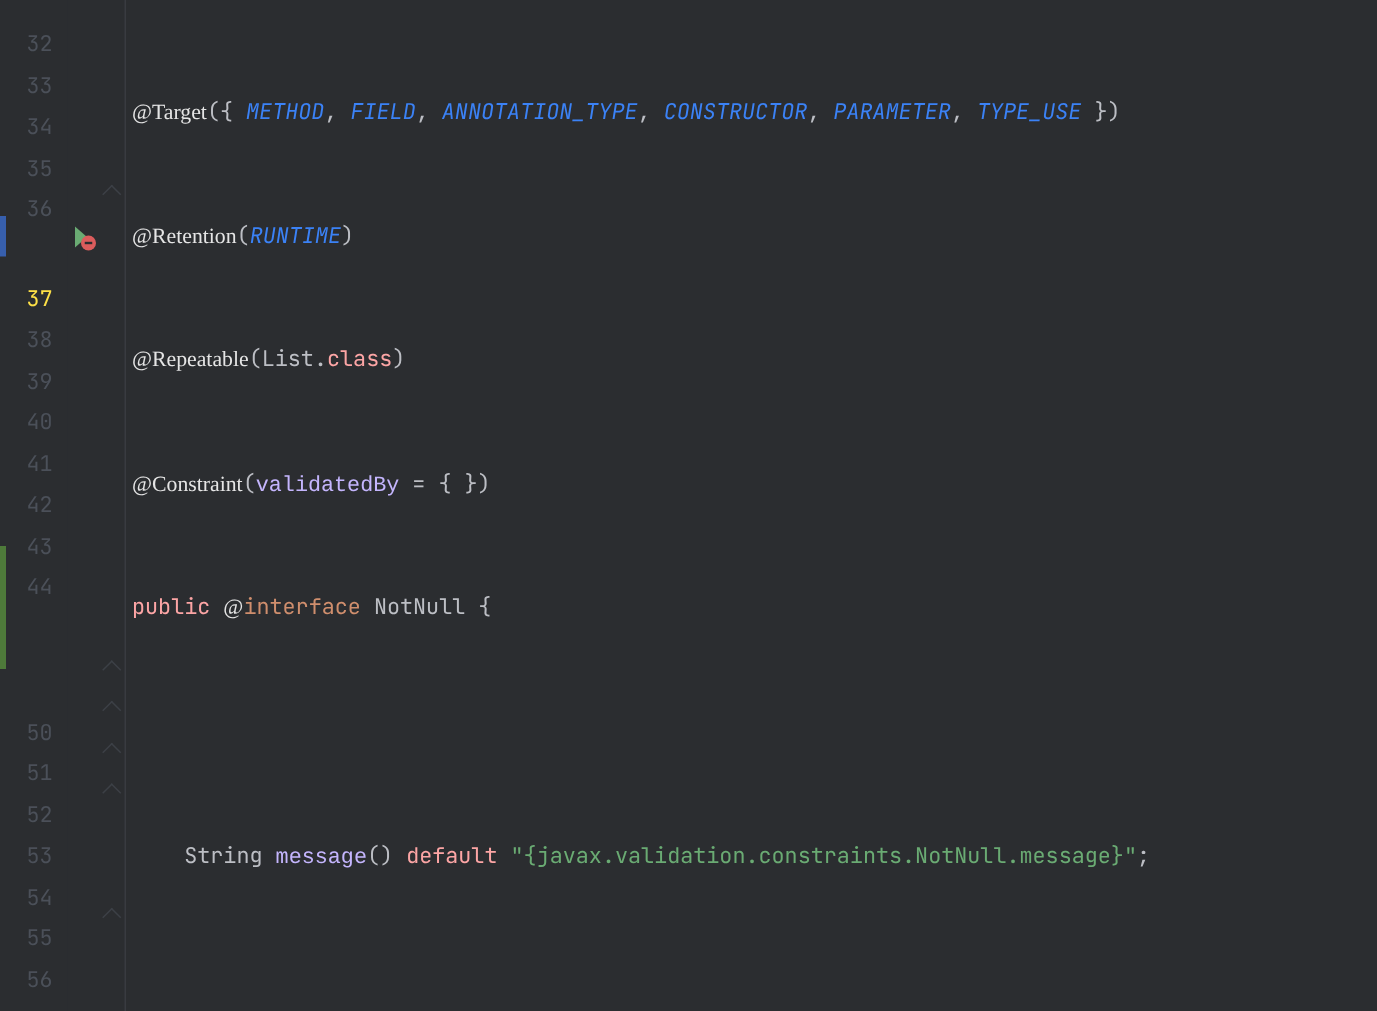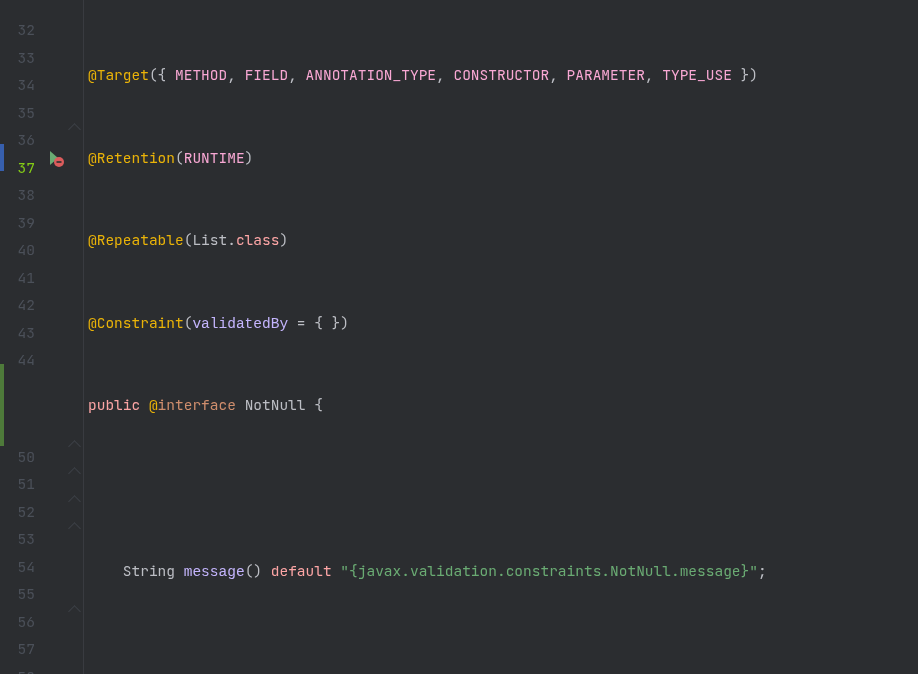--- a/index.html
+++ b/index.html
@@ -1,32 +1,32 @@
 <!DOCTYPE html>
 <html><head>
   <meta charset="utf-8">
   <style>
     * { margin:0; padding:0; box-sizing:border-box; font-family:"JetBrains Mono","Fira Code","Consolas",monospace; }
     body { background:#2b2d30; color:#bcbec4; font-size:14.5px; line-height:1.9; overflow:hidden; width:918px; height:674px; }
     .editor { display:flex; height:100%; }
     .gutter { background:#2b2d30; width:45px; text-align:right; padding-right:10px; color:#4b5059; user-select:none; flex-shrink:0; padding-top:16px; }
     .gutter .ln { height:27.5px; line-height:27.5px; }
-    .gutter .ln.hl { color:#84cc16; }
+    .gutter .ln.hl { color:#fde047;margin-top:32px; }
     .marks { width:38px; flex-shrink:0; padding-top:6px; position:relative; }
     .marks .row { height:27.5px; position:relative; }
     .fold { position:absolute; right:4px; top:9px; width:9px; height:9px; border-left:1px solid #4b5059; border-top:1px solid #4b5059; transform:rotate(45deg); opacity:.55; }
     .marks svg.eduicon { position:absolute; left:0; top:4px; }
     .edge { width:1px; background:#393b40; flex-shrink:0; }
     .bluebar { position:absolute; left:0; top:calc(6px + 27.5px*5); width:4px; height:27.5px; background:#375fad; }
     .greenbar { position:absolute; left:0; top:calc(6px + 27.5px*13); width:4px; height:82.5px; background:#4e7a3a; }
     .code { padding-left:4px; padding-top:6px; white-space:pre; }
     .code .row { height:27.5px; line-height:27.5px; }
-    .t-ann   { color:#eab308; }
+    .t-ann   { color:#e5e5e5;font-family:Liberation Serif, serif; }
     .t-punc  { color:#bcbec4; }
-    .t-const { color:#f9a8d4; }
+    .t-const { color:#3b82f6; font-style:italic; }
     .t-kw    { color:#fca5a5; }
     .t-type  { color:#bcbec4; }
     .t-iface { color:#cf8e6d; }
     .t-cls   { color:#bcbec4; }
     .t-meth  { color:#c4b5fd;font-family:Liberation Mono, monospace; }
     .t-str   { color:#6aab73; }
     .t-name  { color:#bcbec4; }
   </style>
 </head>
 <body>

